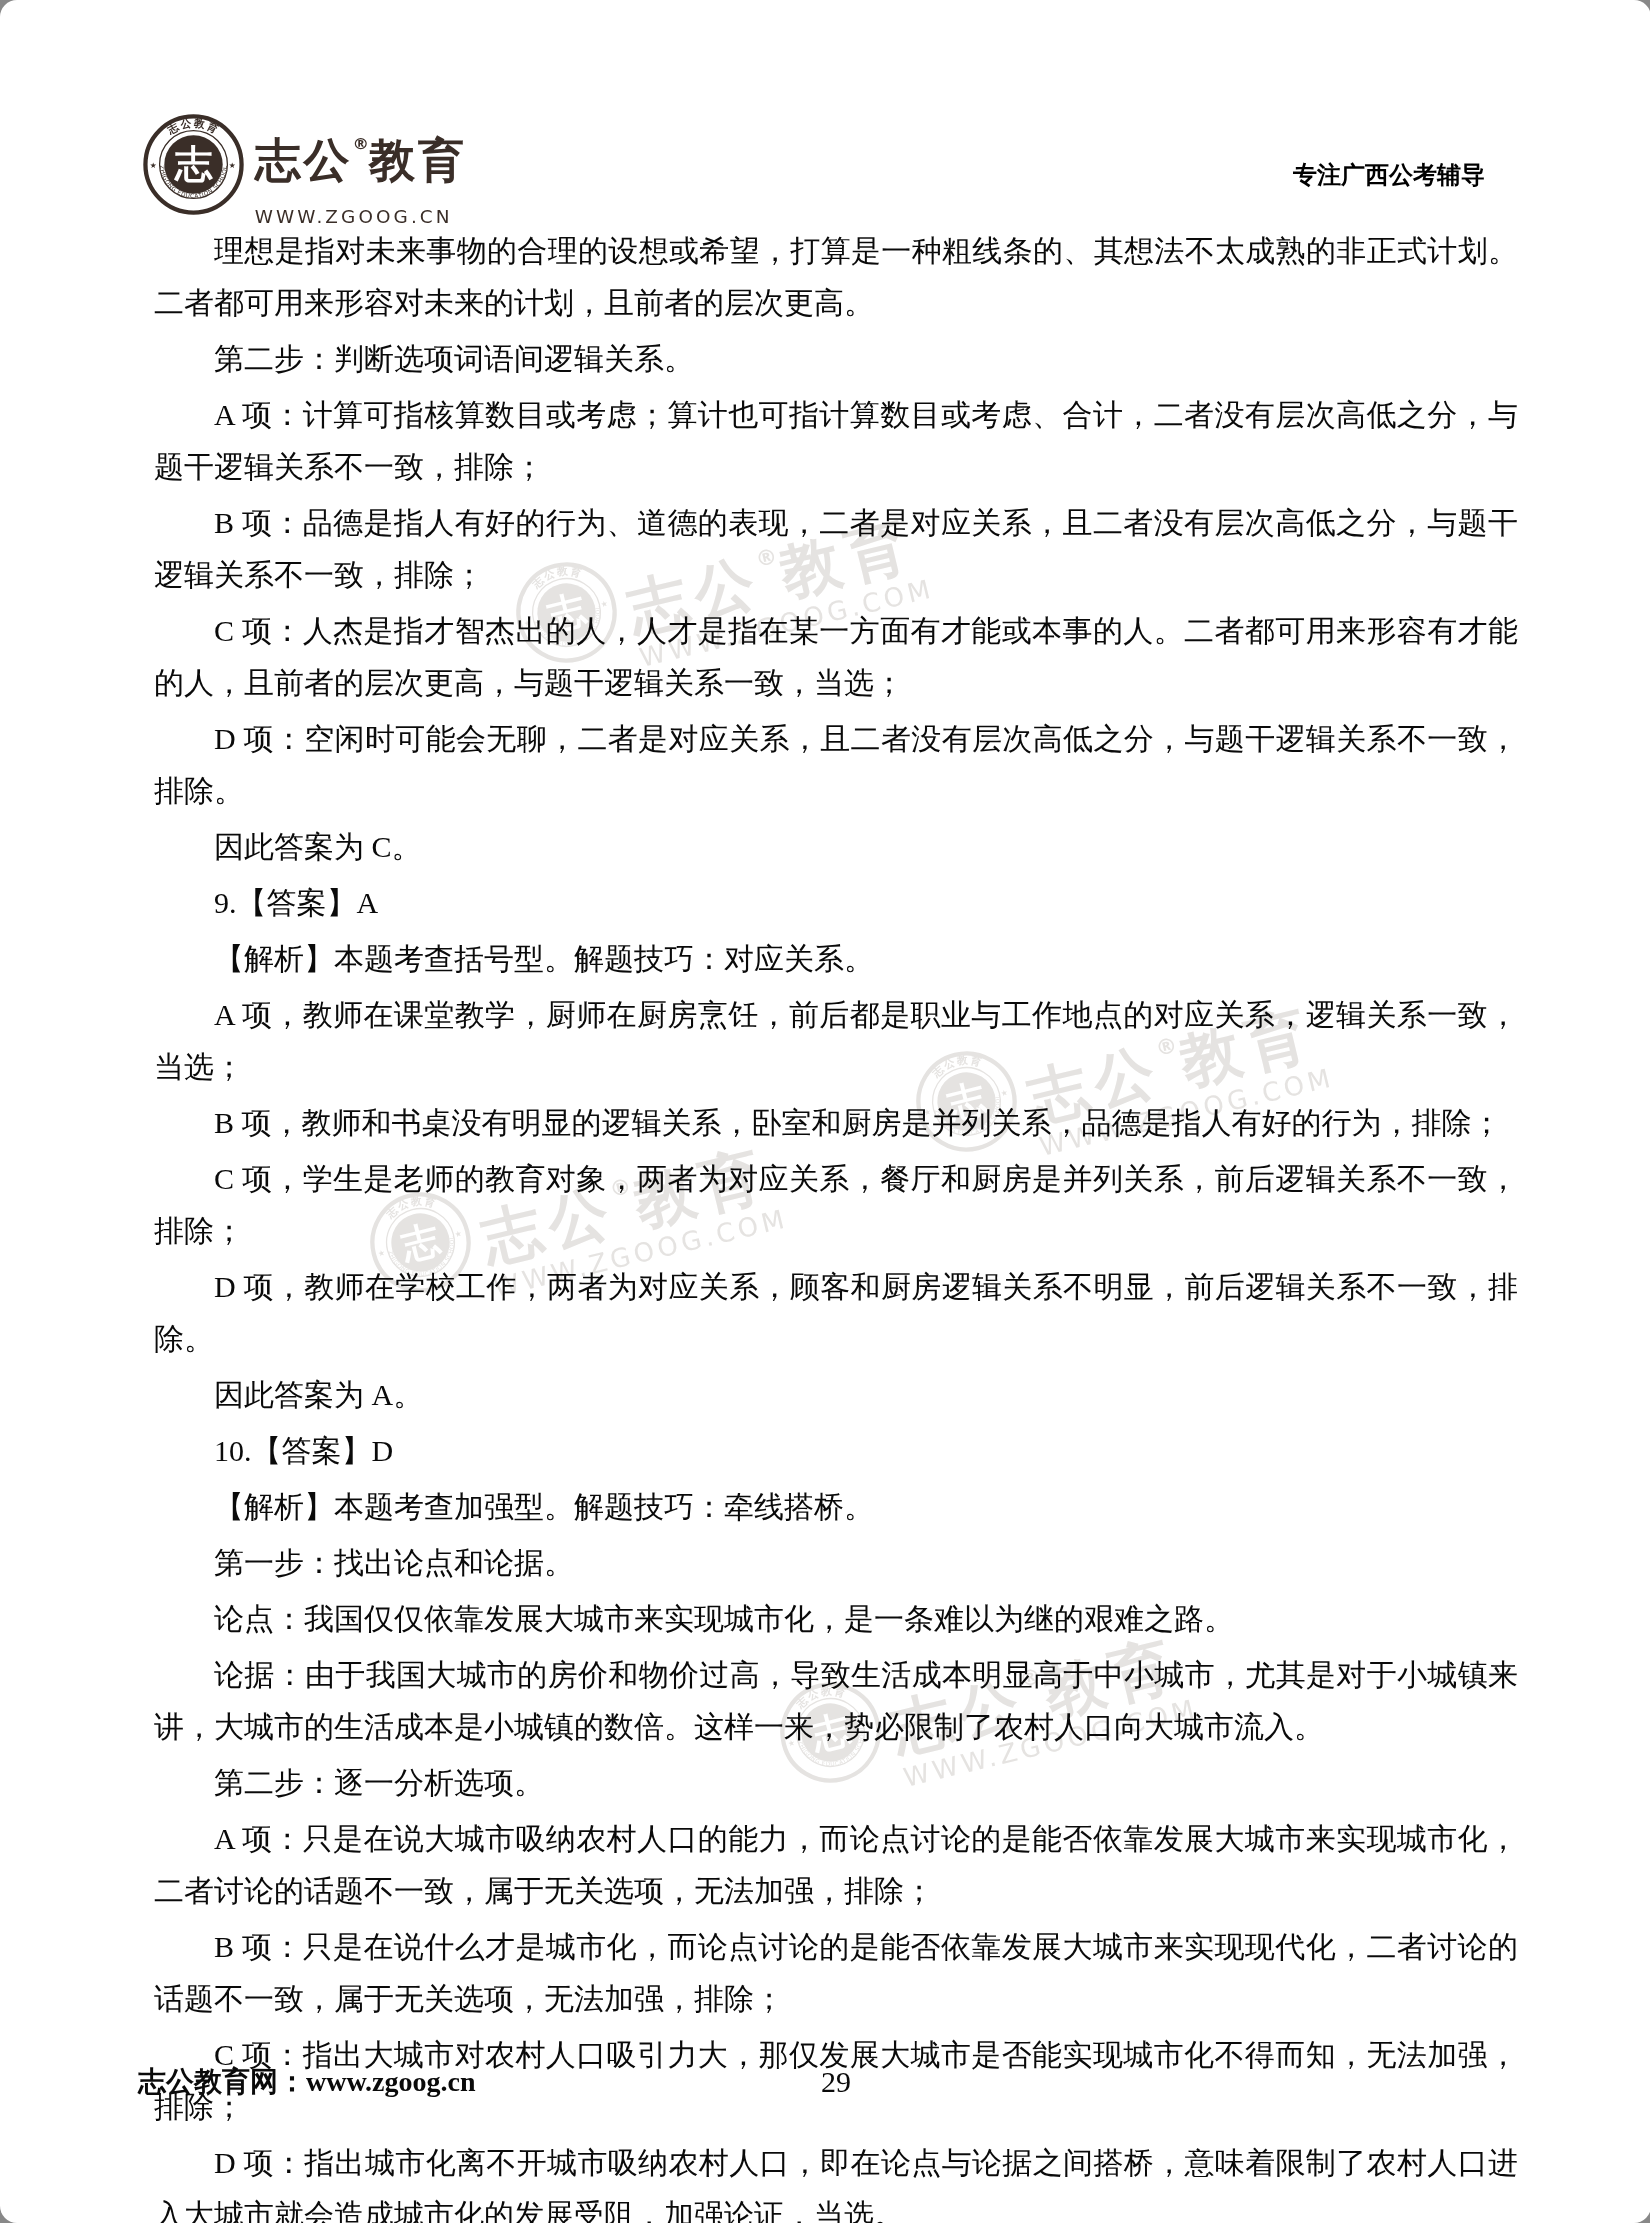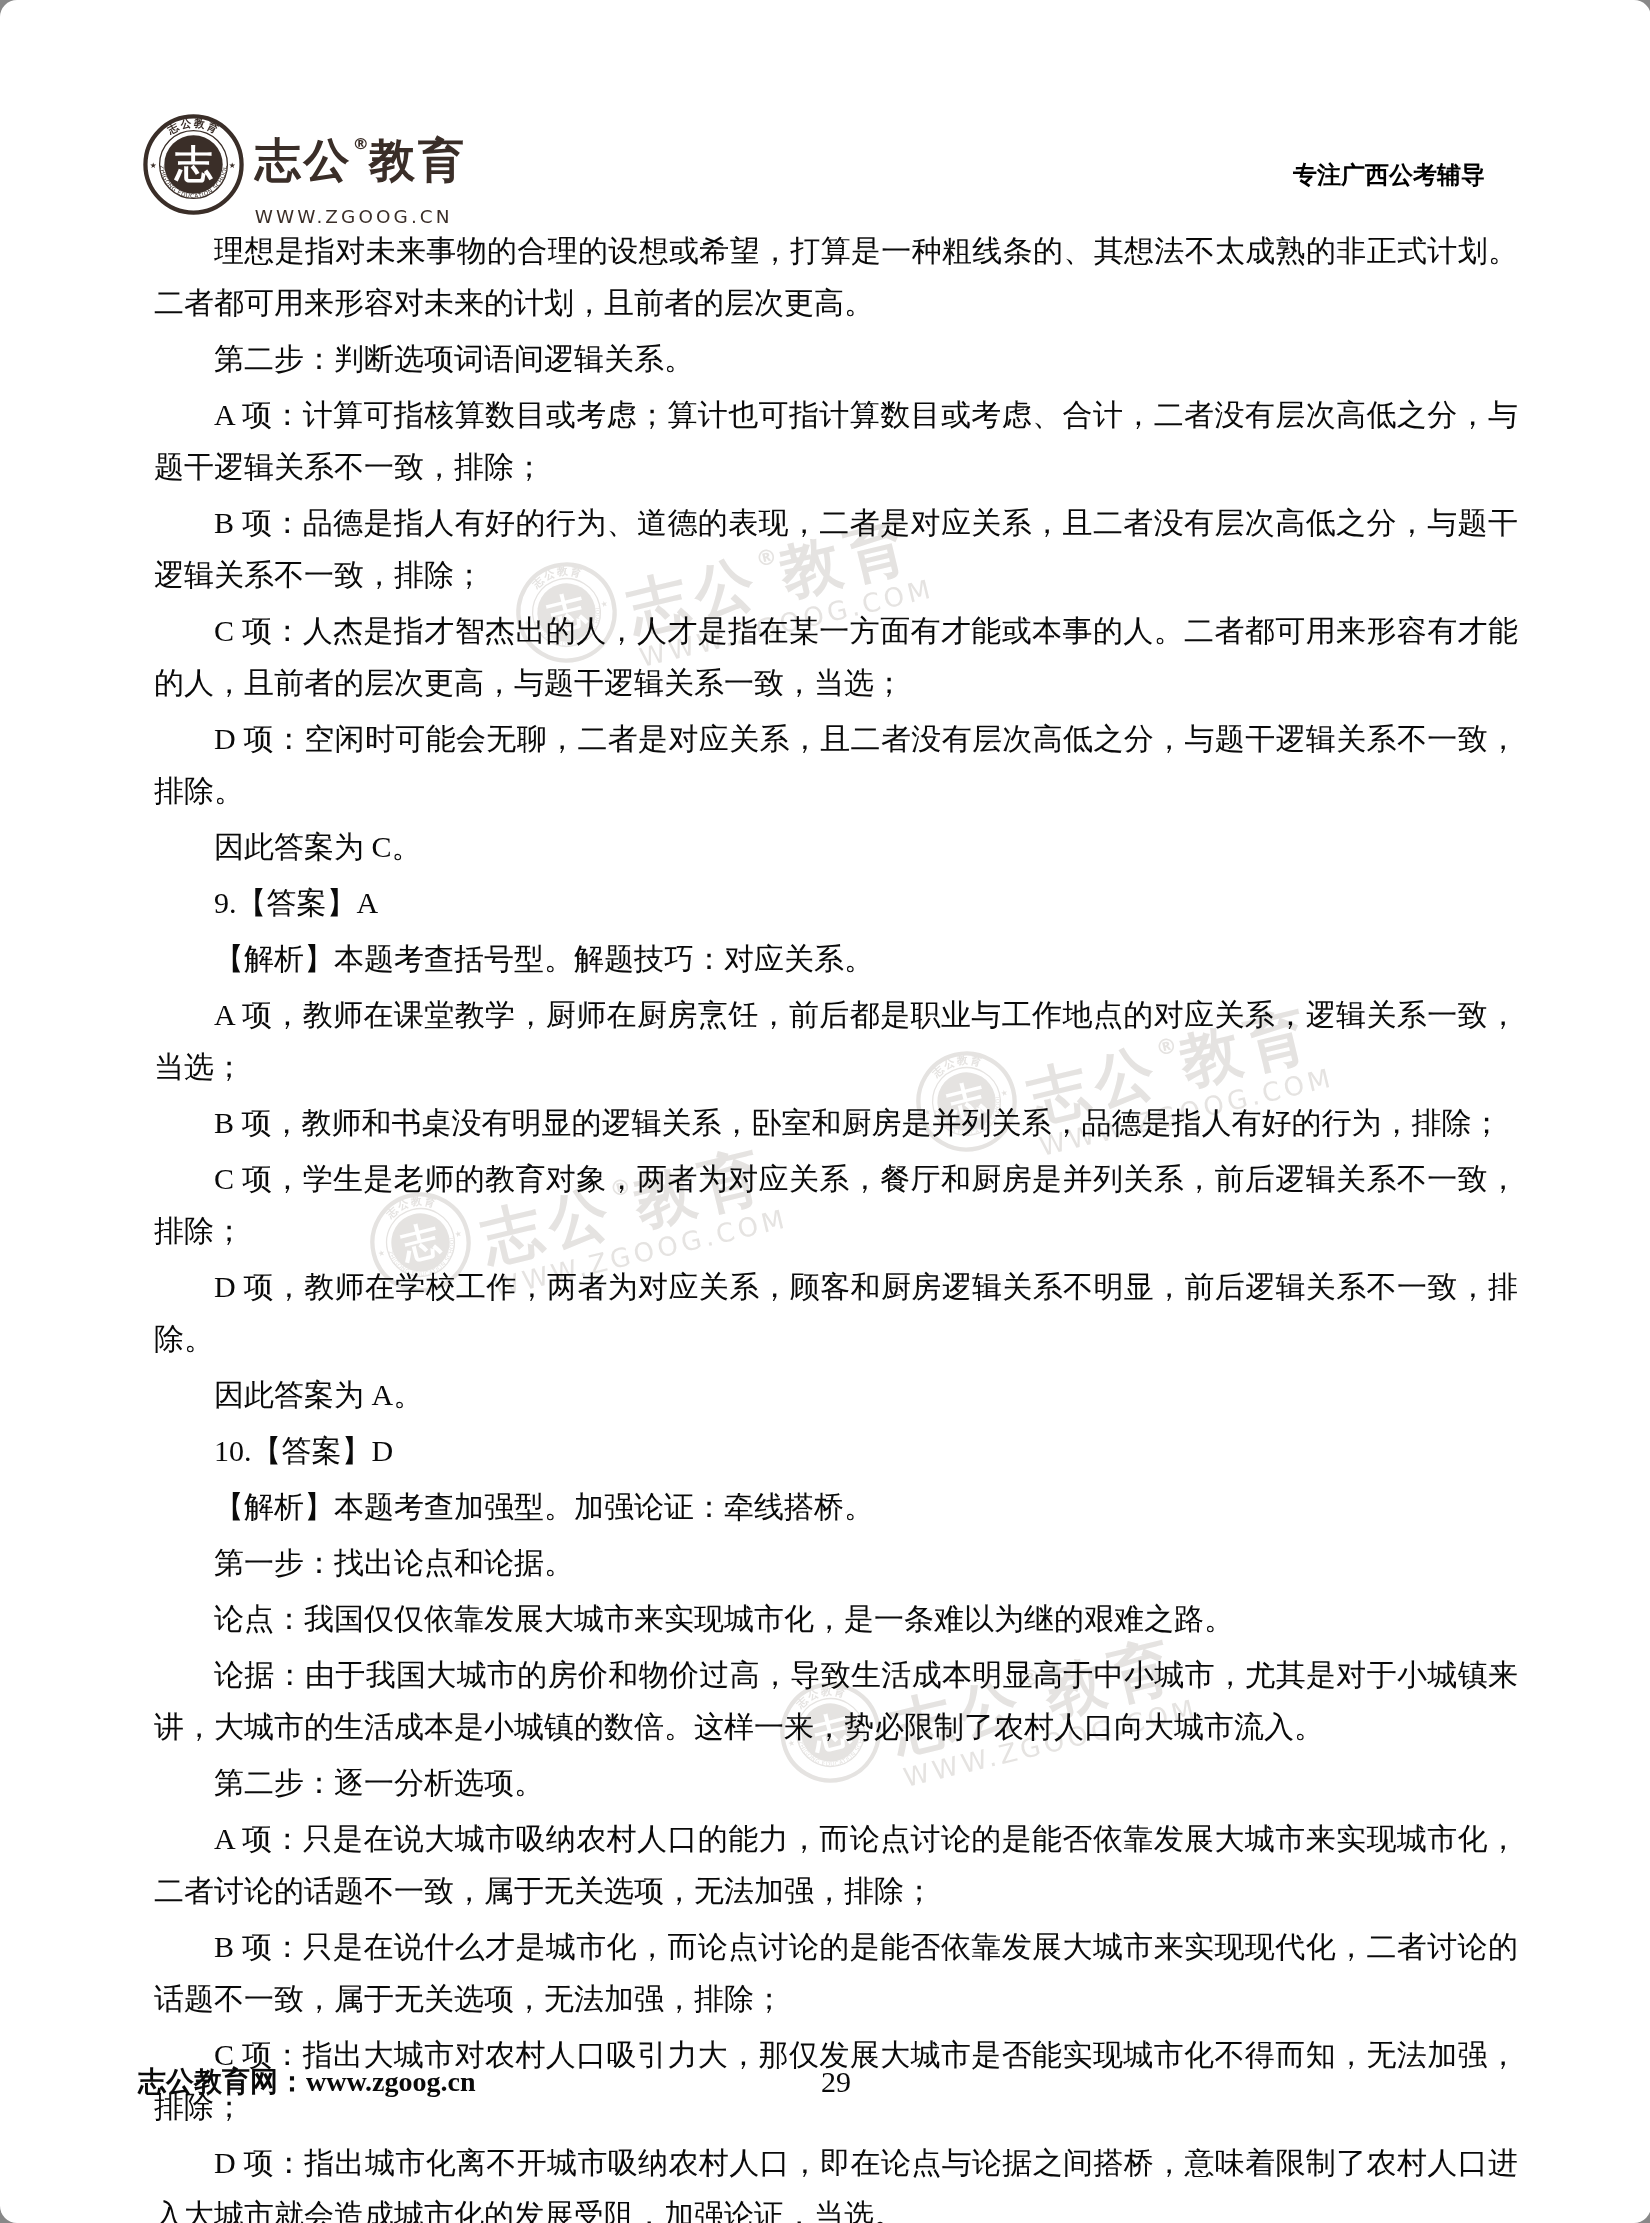--- a/index.html
+++ b/index.html
@@ -152,21 +152,21 @@
       <p class="para">D 项：空闲时可能会无聊，二者是对应关系，且二者没有层次高低之分，与题干逻辑关系不一致，排除。</p>
       <p class="para">因此答案为 C。</p>
       <p class="para">9.【答案】A</p>
       <p class="para">【解析】本题考查括号型。解题技巧：对应关系。</p>
       <p class="para">A 项，教师在课堂教学，厨师在厨房烹饪，前后都是职业与工作地点的对应关系，逻辑关系一致，当选；</p>
       <p class="para">B 项，教师和书桌没有明显的逻辑关系，卧室和厨房是并列关系，品德是指人有好的行为，排除；</p>
       <p class="para">C 项，学生是老师的教育对象，两者为对应关系，餐厅和厨房是并列关系，前后逻辑关系不一致，排除；</p>
       <p class="para">D 项，教师在学校工作，两者为对应关系，顾客和厨房逻辑关系不明显，前后逻辑关系不一致，排除。</p>
       <p class="para">因此答案为 A。</p>
       <p class="para">10.【答案】D</p>
-      <p class="para">【解析】本题考查加强型。加强论证：牵线搭桥。</p>
+      <p class="para">【解析】本题考查加强型。解题技巧：牵线搭桥。</p>
       <p class="para">第一步：找出论点和论据。</p>
       <p class="para">论点：我国仅仅依靠发展大城市来实现城市化，是一条难以为继的艰难之路。</p>
       <p class="para">论据：由于我国大城市的房价和物价过高，导致生活成本明显高于中小城市，尤其是对于小城镇来讲，大城市的生活成本是小城镇的数倍。这样一来，势必限制了农村人口向大城市流入。</p>
       <p class="para">第二步：逐一分析选项。</p>
       <p class="para">A 项：只是在说大城市吸纳农村人口的能力，而论点讨论的是能否依靠发展大城市来实现城市化，二者讨论的话题不一致，属于无关选项，无法加强，排除；</p>
       <p class="para">B 项：只是在说什么才是城市化，而论点讨论的是能否依靠发展大城市来实现现代化，二者讨论的话题不一致，属于无关选项，无法加强，排除；</p>
       <p class="para">C 项：指出大城市对农村人口吸引力大，那仅发展大城市是否能实现城市化不得而知，无法加强，排除；</p>
       <p class="para">D 项：指出城市化离不开城市吸纳农村人口，即在论点与论据之间搭桥，意味着限制了农村人口进入大城市就会造成城市化的发展受阻，加强论证，当选。</p>
       <p class="para">因此答案为 D。</p>
     </div>

